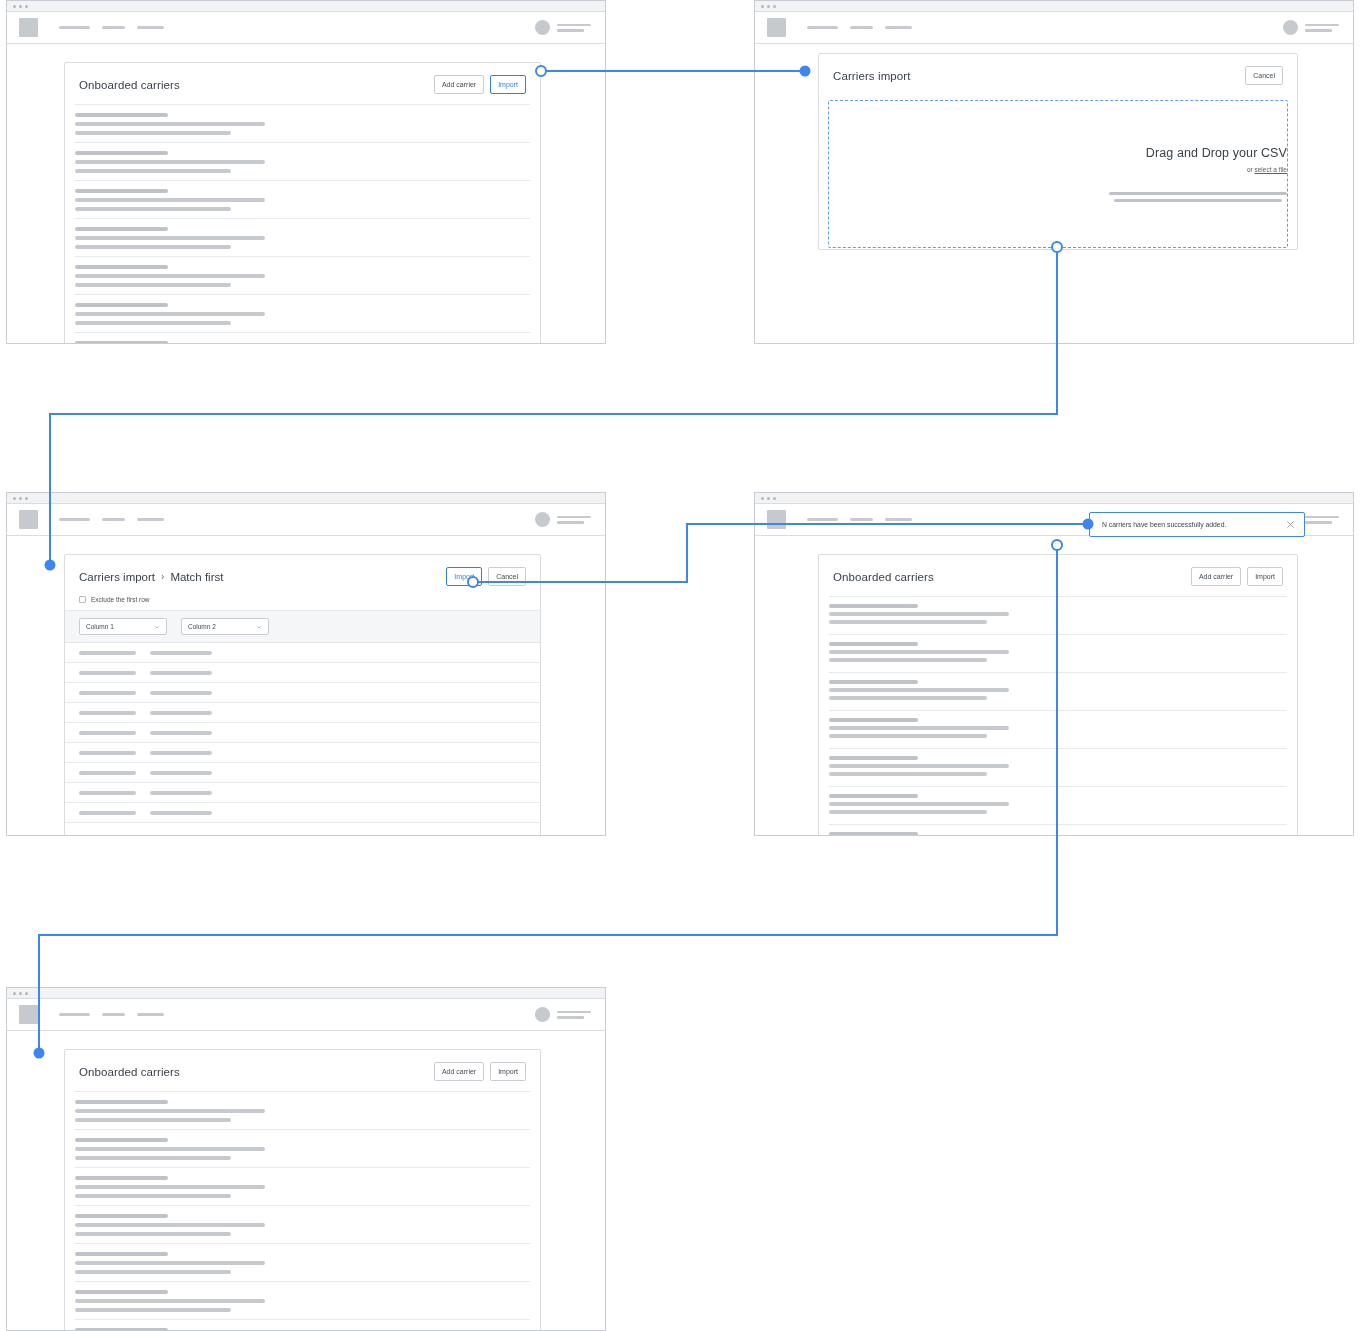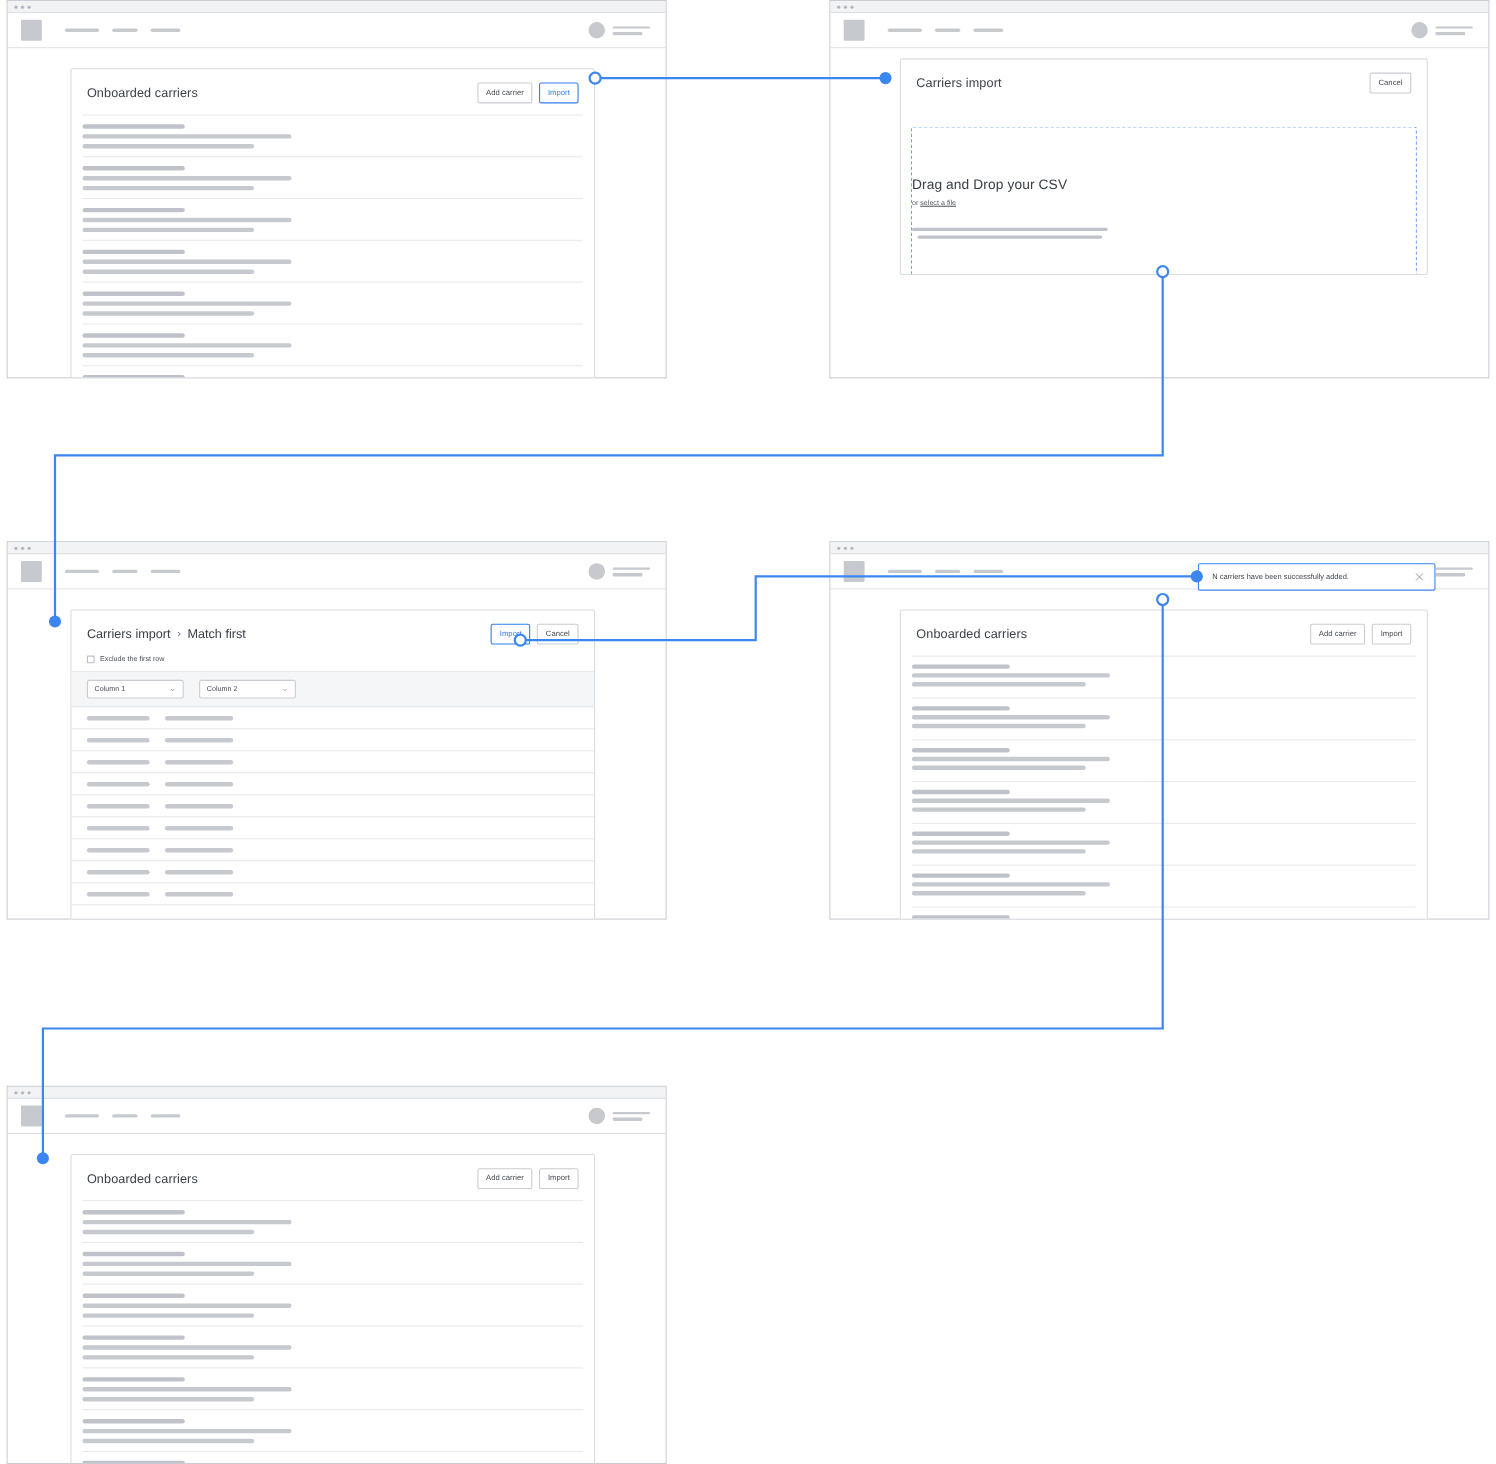--- a/index.html
+++ b/index.html
@@ -191,27 +191,27 @@
 
   
   .list.compact .row { padding: 7px 0 6px 0; }
   .list.compact .bar { height: 4px; margin-bottom: 4px; }
   .list.compact .bar.b1 { width: 89px; }
   .list.compact .bar.b2 { width: 180px; }
   .list.compact .bar.b3 { width: 158px; }
 
   
   .dropzone {
-    margin: 20px 9px 10px 9px;
+    margin: 5px 9px 10px 9px;
     border: 1px dashed #5b9bf0;
     border-radius: 2px;
     height: 148px;
     display: flex;
     flex-direction: column;
-    align-items: flex-start;
+    align-items: flex-end;
     justify-content: center;
     box-sizing: border-box;
   }
   .dz-title {
     font-size: 12.5px;
     color: #3a4149;
     letter-spacing: .1px;
   }
   .dz-sub {
     margin-top: 6px;

